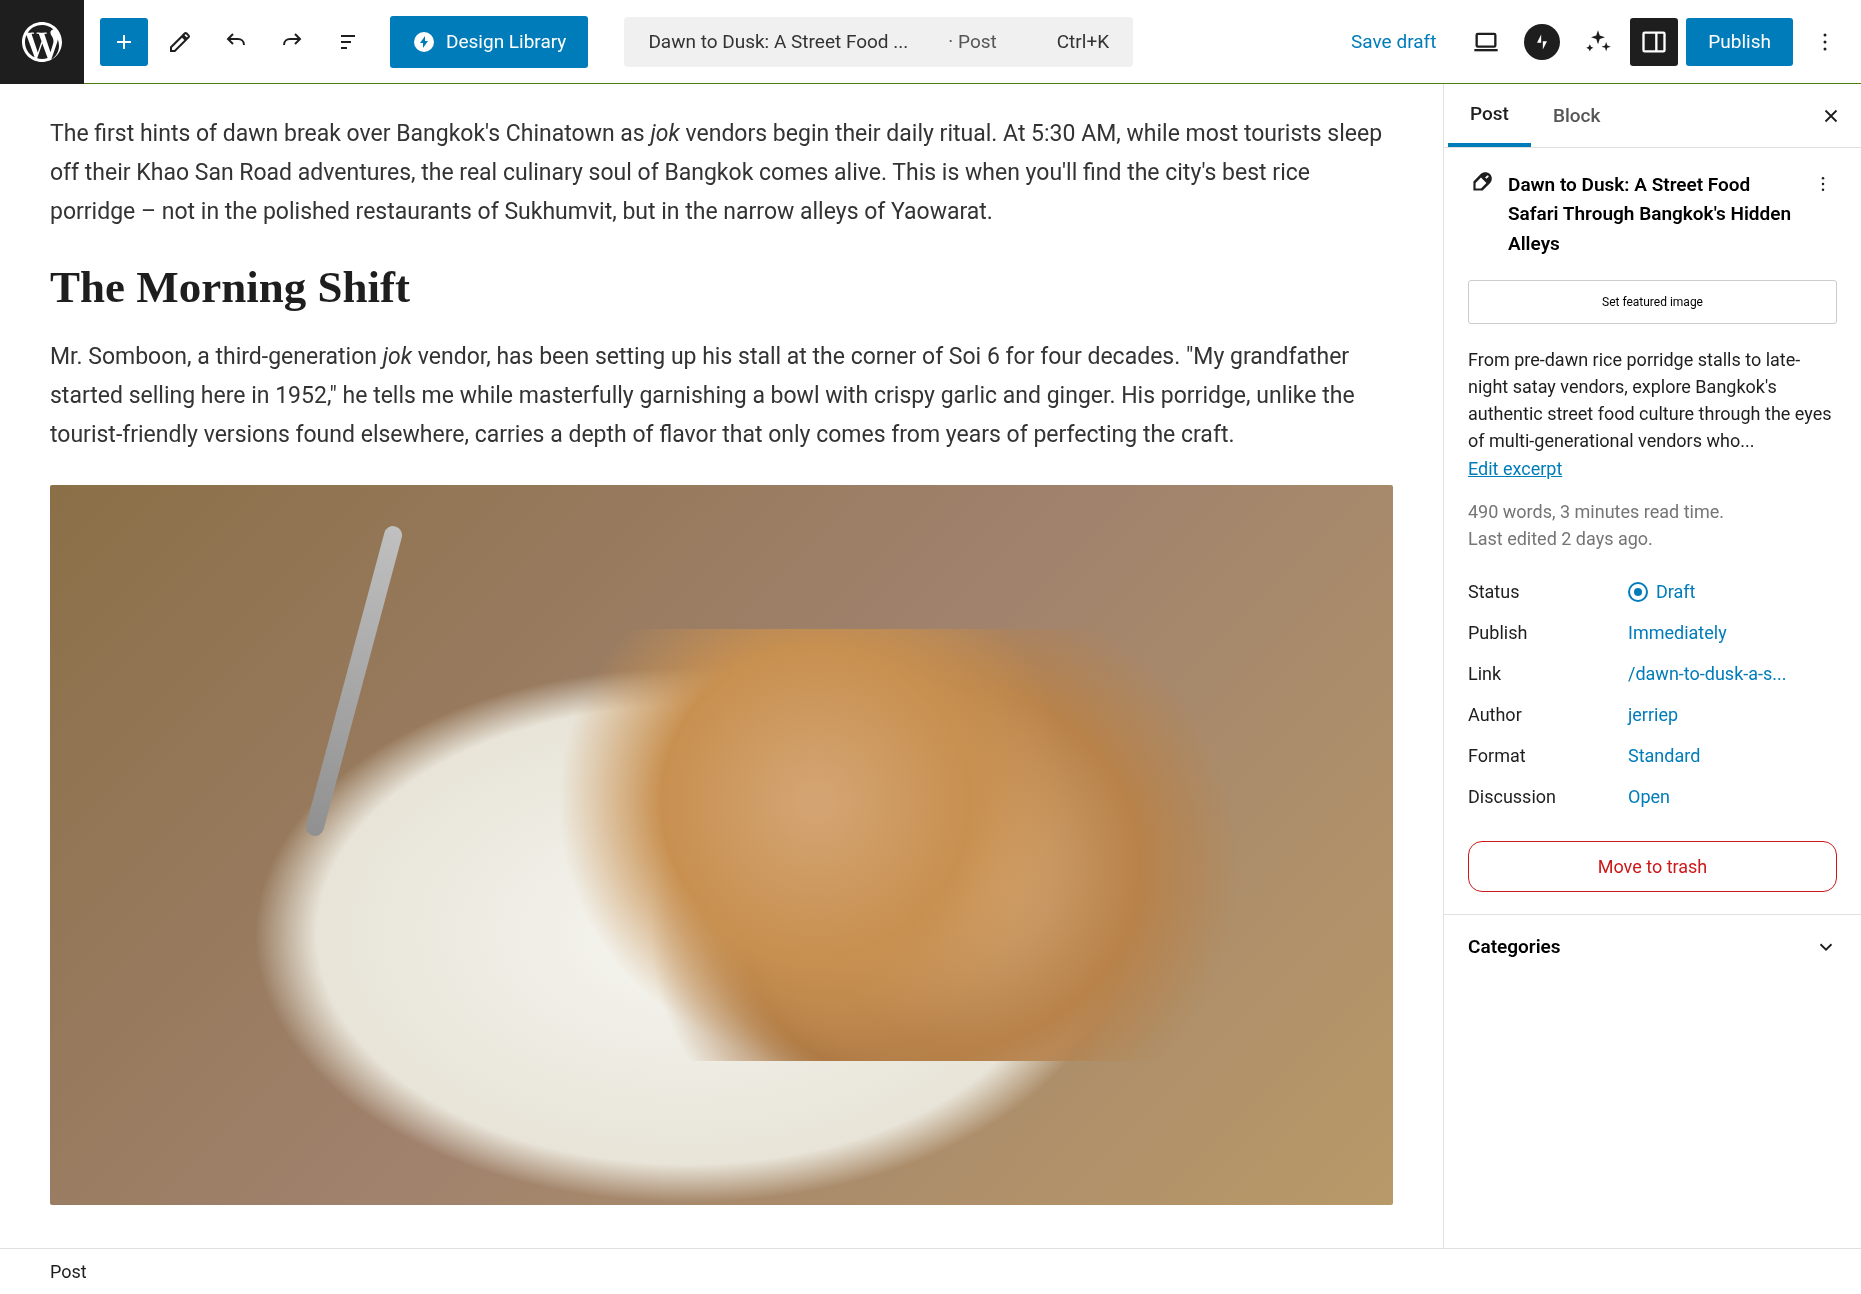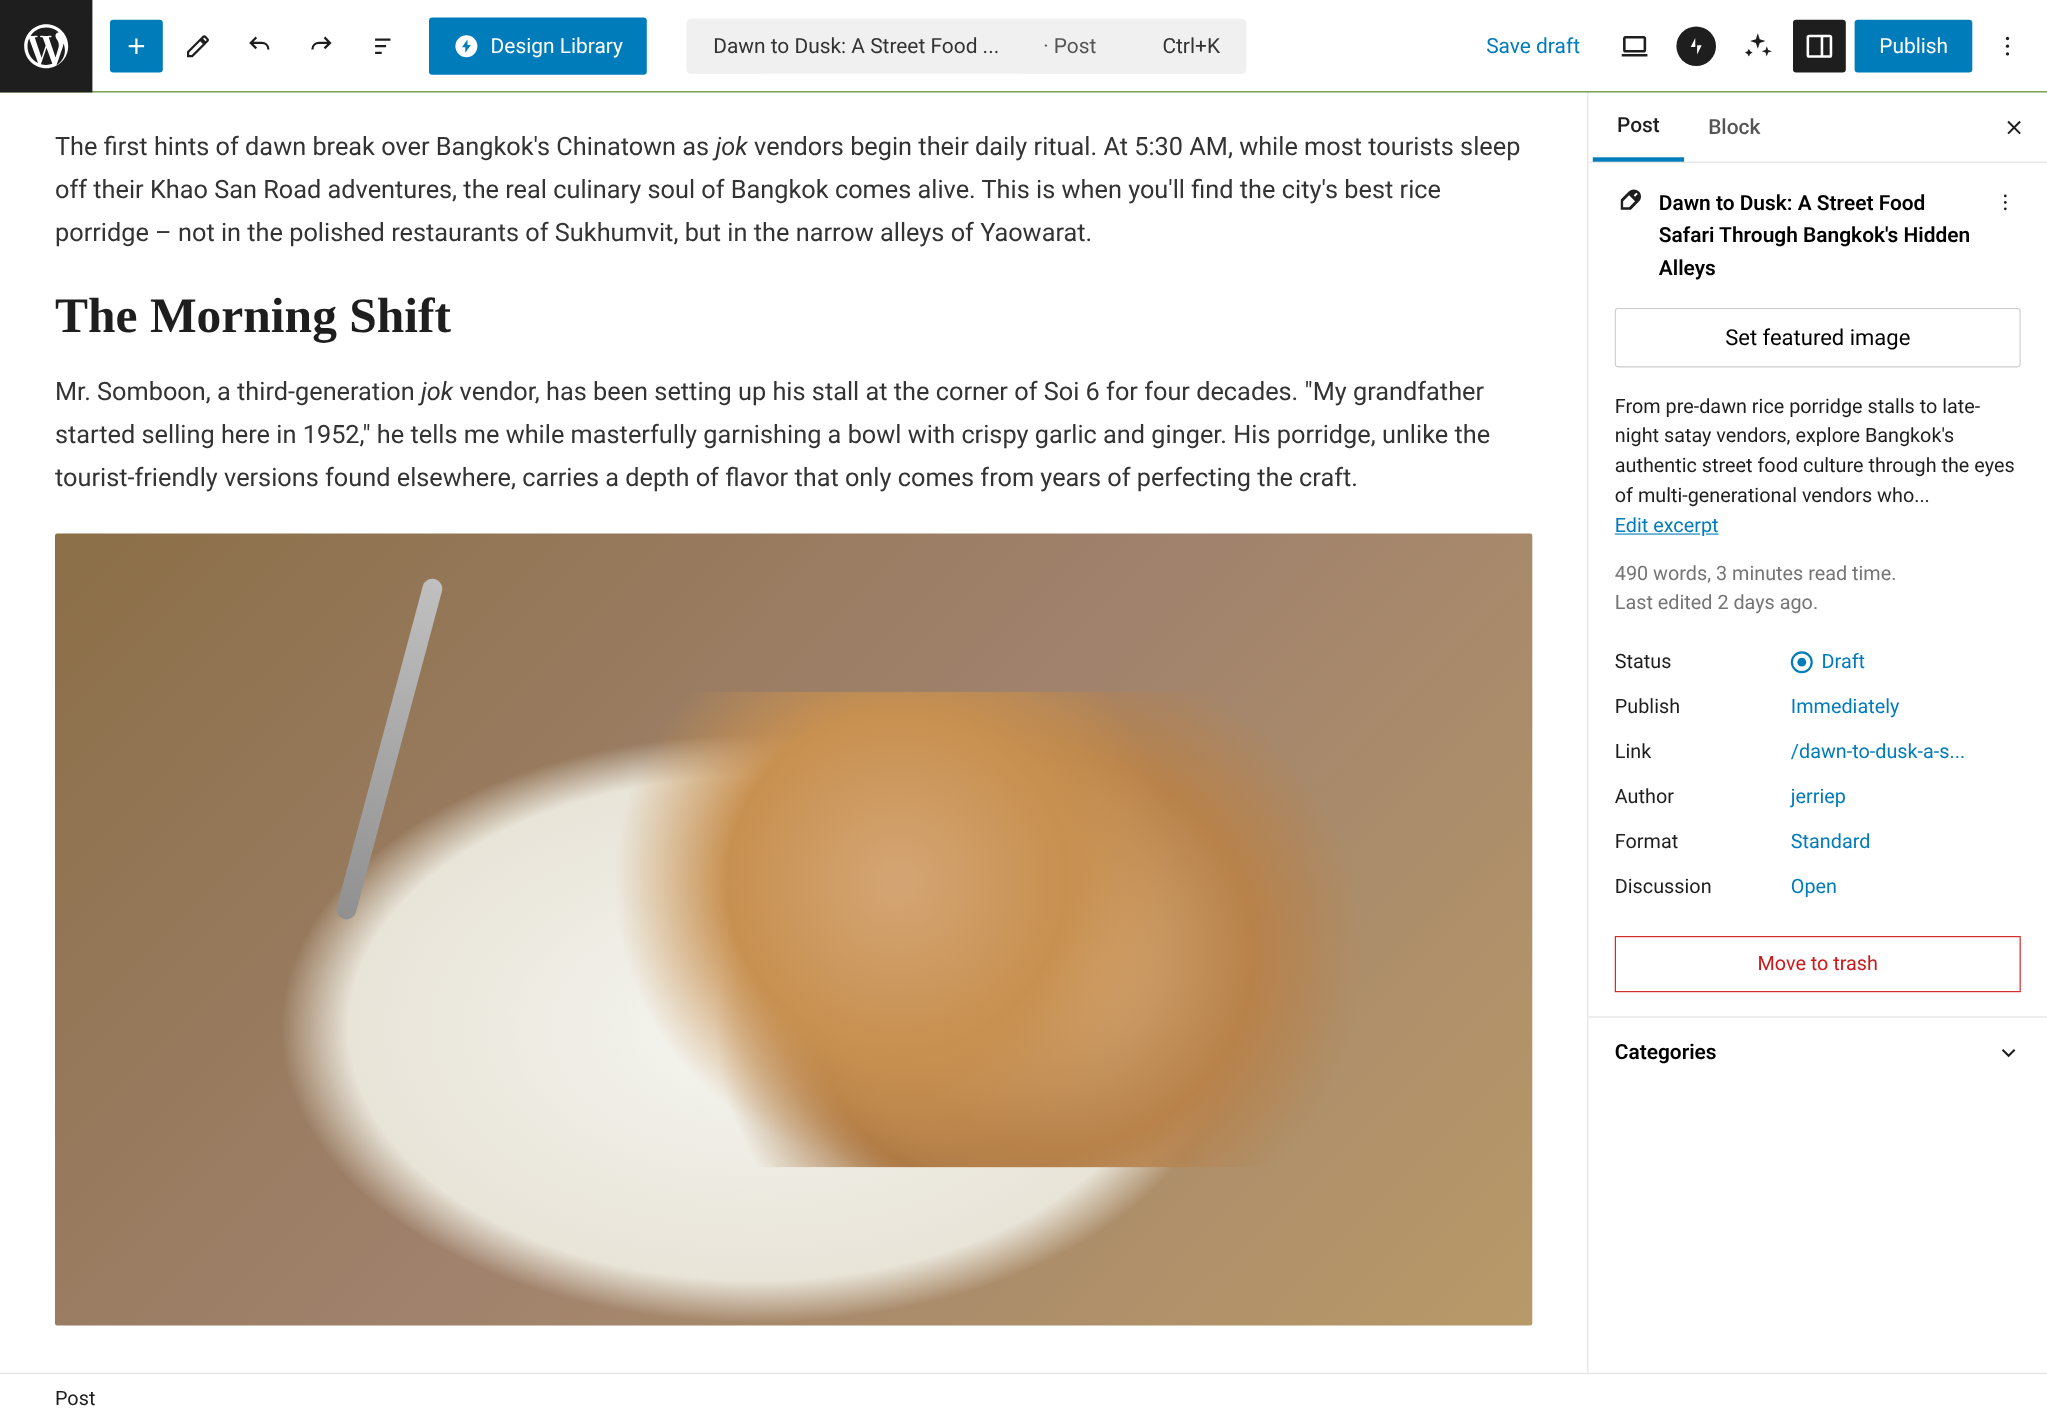--- a/index.html
+++ b/index.html
@@ -261,21 +261,21 @@
     .more-dots {
       cursor: pointer;
       padding: 4px;
     }
     .featured-image-btn {
       width: 100%;
       padding: 14px;
       border: 1px solid #ccc;
       background: #fff;
       border-radius: 3px;
-      font-size: 20px;
+      font-size: 12px;
       cursor: pointer;
       margin-bottom: 22px;
     }
     .excerpt-text {
       font-size: 18px;
       color: #1e1e1e;
       line-height: 1.5;
       margin-bottom: 4px;
     }
     .edit-excerpt-link {
@@ -326,21 +326,21 @@
       height: 8px;
       background: #007cba;
       border-radius: 50%;
     }
     .trash-btn {
       width: 100%;
       padding: 14px;
       border: 1px solid #cc1818;
       color: #cc1818;
       background: #fff;
-      border-radius: 0;
+      border-radius: 14px;
       font-size: 18px;
       cursor: pointer;
       margin-top: 24px;
     }
     .panel-header {
       display: flex;
       justify-content: space-between;
       align-items: center;
       padding: 20px 24px;
       border-top: 1px solid #e0e0e0;

